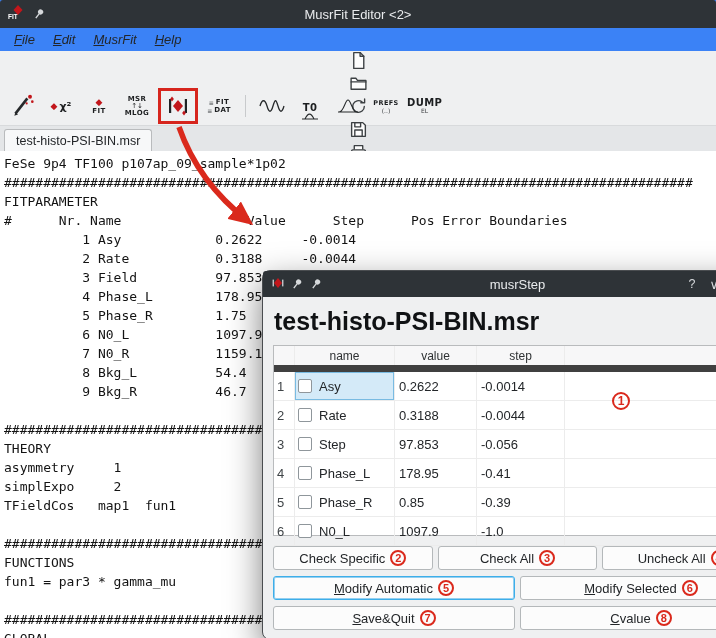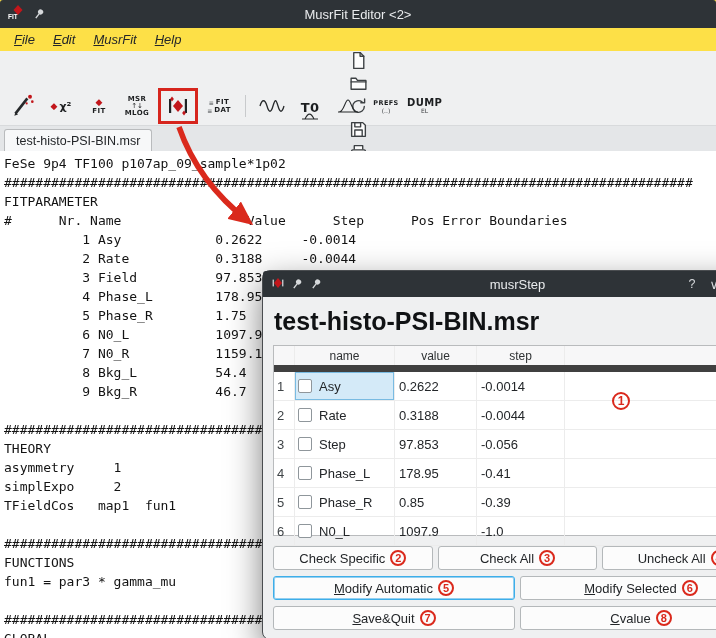--- a/index.html
+++ b/index.html
@@ -1,16 +1,16 @@
 <!DOCTYPE html>
 <html><head>
 <meta charset="utf-8">
 <style>
   html,body{margin:0;padding:0;background:#9a9a9a;}
-  .stage{position:relative;width:716px;height:638px;overflow:hidden;background:#fde047;
+  .stage{position:relative;width:716px;height:638px;overflow:hidden;background:#3b82f6;
          font-family:"Liberation Sans","DejaVu Sans",sans-serif;color:#232629;}
 
   
   .titlebar{position:relative;height:28px;background:#2e3337;display:flex;align-items:center;
             padding:0 8px;gap:9px;border-radius:3px 3px 0 0;}
   .titlebar .title{position:absolute;left:0;right:0;text-align:center;color:#e9ebed;font-size:13px;}
   .pinrot{transform:rotate(38deg);display:inline-flex;}
 
   .menubar{display:flex;align-items:center;height:23px;padding:0 5px;font-size:13px;}
   .menu-item{padding:2px 9px;border-radius:2px;font-style:italic;}
@@ -286,21 +286,21 @@
       </span>
     </span>
     <span class="sep"></span>
     <span class="mfbtn">
       <svg width="26" height="16" viewBox="0 0 26 16">
           <path d="M1 8 C3 1 6 1 8 8 S12 15 14 8 17 1 19 8 23 15 25 8" stroke="#26292b" fill="none" stroke-width="1.3"></path>
         </svg>
     </span>
     <span class="mfbtn">
       <span class="mficon">
-          <span class="mftxt" style="font-size:13px;margin-top:11px;">T0</span>
+          <span class="mftxt" style="font-size:10px;margin-top:11px;">T0</span>
         <svg width="18" height="8" viewBox="0 0 18 8">
             <path d="M1 7 h16 M4 7 C7 0.5 10 0.5 13 7" stroke="#26292b" fill="none" stroke-width="1.1"></path>
           </svg>
       </span>
     </span>
     <span class="mfbtn">
       <svg width="22" height="16" viewBox="0 0 22 16">
           <path d="M1 14 h20 M2 14 C7 14 8 2 11 2 C14 2 15 14 20 14" stroke="#26292b" fill="none" stroke-width="1.2"></path>
         </svg>
     </span>

